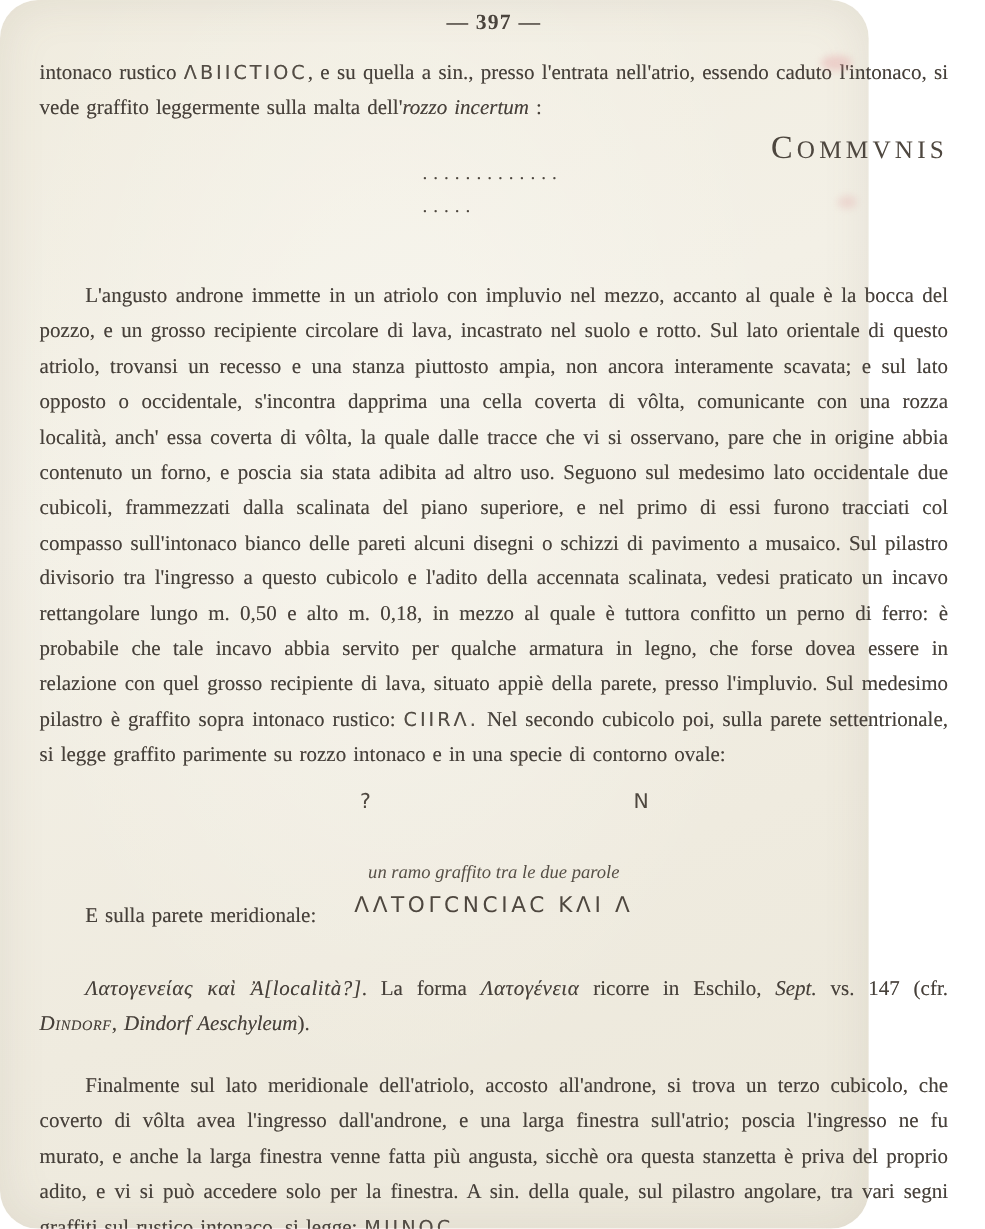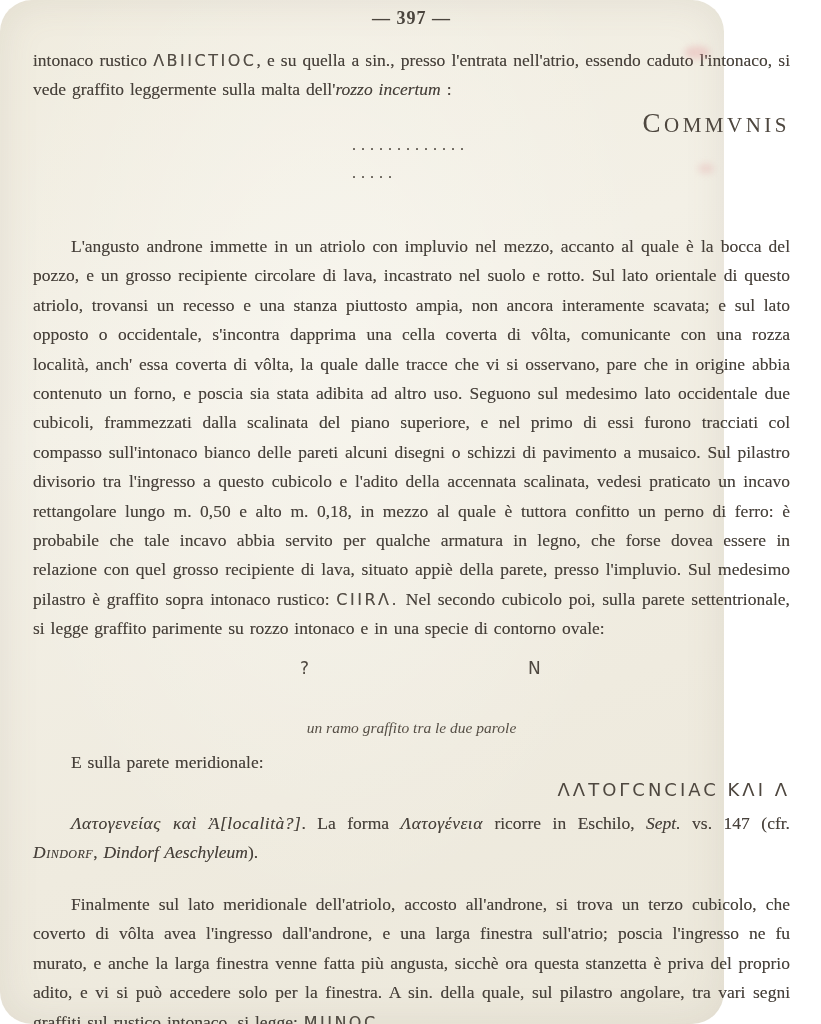--- a/index.html
+++ b/index.html
@@ -86,26 +86,25 @@
   .faint { opacity: 0.3; }
   .ticks { font-size: 12px; vertical-align: 7px; letter-spacing: 1px; }
   .caption {
     top: 719px;
     font-style: italic;
     font-size: 15.5px;
     color: #564f46;
   }
   .meridionale { top: 748px; }
   .greek-head {
-    top: 779px;
+    top: 744px;
     font-family: "DejaVu Sans", sans-serif;
     font-size: 18px;
     letter-spacing: 3px;
     color: #4e473f;
-    text-align: right;
   }
   .p1 { top: 46px; }
   .p2 { top: 188px; margin-top: 44px; }
   .p3 { top: 809px; }
   .p4 { top: 868px; margin-top: 22px; }
   .it { font-style: italic; }
   .sc { font-variant: small-caps; letter-spacing: 0.5px; font-style: italic; }
   .greek-it { font-style: italic; letter-spacing: 0.5px; }
   .smudge {
     position: absolute;

